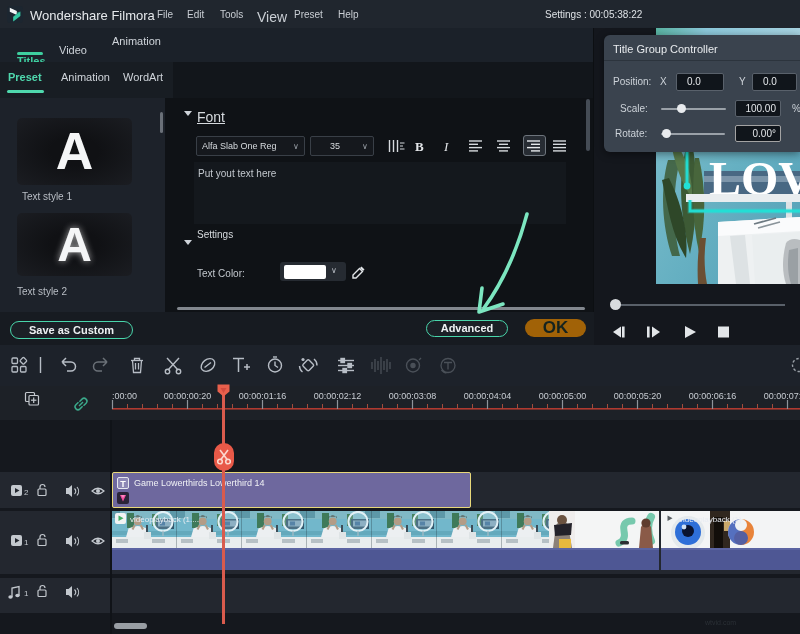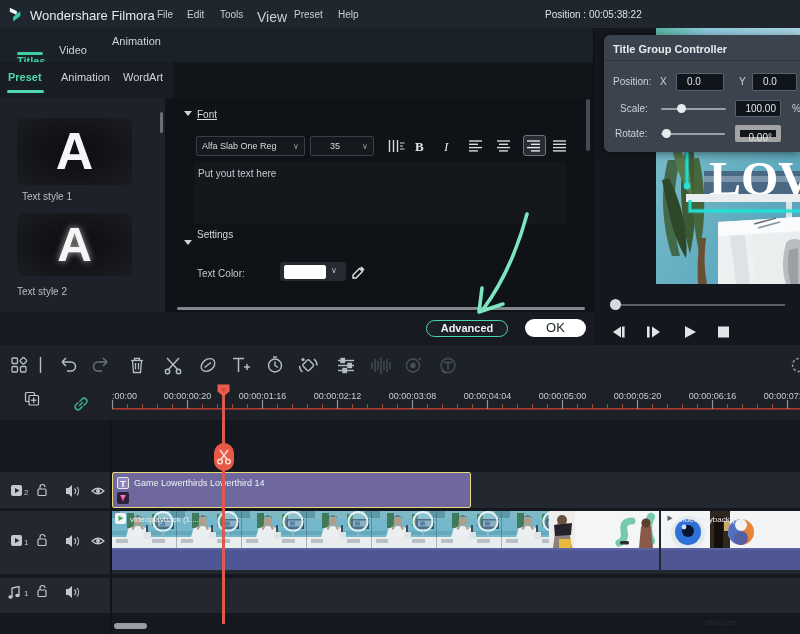--- a/index.html
+++ b/index.html
@@ -20,21 +20,21 @@
       <path d="M9.8 6.7 L13.4 5.6 L6.2 10.7 L9.8 8.9 Z" fill="#27ad8d"></path>
     </svg>
   </div>
   <div class="abs" style="left:30px;top:8px;font-size:13px;color:#e6e9ec;">Wondershare Filmora</div>
   <div class="abs" style="left:157px;top:9px;font-size:10px;color:#c9ced4;">File</div>
   <div class="abs" style="left:187px;top:9px;font-size:10px;color:#c9ced4;">Edit</div>
   <div class="abs" style="left:220px;top:9px;font-size:10px;color:#c9ced4;">Tools</div>
   <div class="abs" style="left:257px;top:9px;font-size:14px;color:#c9ced4;">View</div>
   <div class="abs" style="left:294px;top:9px;font-size:10px;color:#c9ced4;">Preset</div>
   <div class="abs" style="left:338px;top:9px;font-size:10px;color:#c9ced4;">Help</div>
-  <div class="abs" style="left:545px;top:9px;font-size:10px;color:#dde1e5;">Position : 00:05:38:22</div>
+  <div class="abs" style="left:545px;top:9px;font-size:10px;color:#dde1e5;">Settings : 00:05:38:22</div>
 
   <div class="abs" style="left:0;top:28px;width:800px;height:34px;background:#1b2129;"></div>
   <div class="abs" style="left:17px;top:35px;font-size:11px;font-weight:bold;color:#3ecf9f;margin-top:20px;">Titles</div>
   <div class="abs" style="left:17px;top:52px;width:26px;height:3px;background:#3ecf9f;border-radius:2px;"></div>
   <div class="abs" style="left:59px;top:35px;font-size:11px;color:#cfd4da;margin-top:9px;">Video</div>
   <div class="abs" style="left:112px;top:35px;font-size:11px;color:#cfd4da;">Animation</div>
 
   <div class="abs" style="left:0;top:62px;width:800px;height:36px;background:#12161b;"></div>
   <div class="abs" style="left:0;top:62px;width:173px;height:36px;background:#181d23;"></div>
   <div class="abs" style="left:8px;top:71px;font-size:11px;font-weight:bold;color:#4fd8ad;">Preset</div>
@@ -49,21 +49,21 @@
   <div class="abs" style="left:17px;top:118px;width:115px;height:67px;text-align:center;line-height:67px;color:#f4f5f6;font-size:52px;font-weight:bold;">A</div>
   <div class="abs" style="left:22px;top:191px;font-size:10px;color:#b9bec5;">Text style 1</div>
 
   <div class="abs" style="left:17px;top:213px;width:115px;height:63px;border-radius:5px;background:radial-gradient(ellipse at center,#101114 30%,#1b1d22 100%);"></div>
   <div class="abs" style="left:17px;top:213px;width:115px;height:63px;text-align:center;line-height:63px;color:#f4f5f6;font-size:48px;font-weight:bold;text-shadow:0 0 7px rgba(255,255,255,.65);">A</div>
   <div class="abs" style="left:17px;top:286px;font-size:10px;color:#b9bec5;text-align:center;">Text style 2</div>
 
   <div class="abs" style="left:165px;top:98px;width:429px;height:214px;background:#0f1216;"></div>
 
   <div class="abs" style="left:184px;top:111px;width:0;height:0;border-left:4px solid transparent;border-right:4px solid transparent;border-top:5px solid #cfd4da;"></div>
-  <div class="abs" style="left:197px;top:109px;font-size:10px;color:#d6dade;text-decoration:underline;">Font</div>
+  <div class="abs" style="left:197px;top:109px;font-size:14px;color:#d6dade;text-decoration:underline;">Font</div>
 
   <div class="abs" style="left:196px;top:136px;width:109px;height:20px;background:#15181d;border:1px solid #393f47;border-radius:2px;"></div>
   <div class="abs" style="left:202px;top:141px;font-size:9px;color:#d6dade;">Alfa Slab One Reg</div>
   <div class="abs" style="left:293px;top:142px;font-size:8px;color:#9aa0a7;">∨</div>
 
   <div class="abs" style="left:310px;top:136px;width:64px;height:20px;background:#15181d;border:1px solid #393f47;border-radius:2px;"></div>
   <div class="abs" style="left:330px;top:141px;font-size:9px;color:#d6dade;">35</div>
   <div class="abs" style="left:362px;top:142px;font-size:8px;color:#9aa0a7;">∨</div>
 
   <svg class="abs" style="left:388px;top:138px;" width="17" height="16" viewBox="0 0 17 16">
@@ -130,22 +130,23 @@
   <svg class="abs" style="left:352px;top:265px;" width="14" height="14" viewBox="0 0 14 14">
     <path d="M9.5 1.5 L12.5 4.5 L11 6 L8 3 Z" fill="#e2e5e8"></path>
     <path d="M7.5 3.5 L10.5 6.5 L4 13 L1 13 L1 10 Z" fill="none" stroke="#e2e5e8" stroke-width="1.4"></path>
   </svg>
   <div class="abs" style="left:586px;top:99px;width:4px;height:52px;background:#454c55;border-radius:2px;"></div>
   <div class="abs" style="left:593px;top:28px;width:3px;height:317px;background:#0c0f12;"></div>
 
   <div class="abs" style="left:177px;top:307px;width:408px;height:3px;background:#82878e;border-radius:2px;"></div>
 
   <div class="abs" style="left:0;top:312px;width:594px;height:33px;background:#171b21;"></div>
+  <div class="abs" style="left:10px;top:321px;width:123px;height:18px;border:1px solid #49d6ab;border-radius:9px;background:#1b2026;text-align:center;line-height:16px;color:#eef1f3;font-size:11px;font-weight:bold;">Save as Custom</div>
   <div class="abs" style="left:426px;top:320px;width:82px;height:17px;border:1px solid #49d6ab;border-radius:9px;background:#1b2026;text-align:center;line-height:15px;color:#eef1f3;font-size:11px;font-weight:bold;">Advanced</div>
-  <div class="abs" style="left:525px;top:319px;width:61px;height:18px;border-radius:9px;background:#ffffff;text-align:center;line-height:18px;color:#15231f;font-size:13px;font-weight:normal;">OK</div>
+  <div class="abs" style="left:525px;top:319px;width:61px;height:18px;border-radius:9px;background:#a16207;text-align:center;line-height:18px;color:#15231f;font-size:17px;font-weight:bold;">OK</div>
 
   <div class="abs" style="left:594px;top:28px;width:206px;height:317px;background:#14171d;"></div>
   <svg class="abs" style="left:656px;top:28px;" width="144" height="256" viewBox="0 0 144 256">
     <defs>
       <linearGradient id="wall" x1="0" y1="0" x2="1" y2="1">
         <stop offset="0" stop-color="#84c2cf"></stop>
           <stop offset="0.55" stop-color="#66b0c2"></stop>
           <stop offset="1" stop-color="#539fb6"></stop>
       </linearGradient>
       <linearGradient id="topbar" x1="0" y1="0" x2="1" y2="0">
@@ -190,39 +191,39 @@
       <path d="M34 172 L34 183 L144 183"></path>
     </g>
     <g stroke="#21e0d6" stroke-width="2.8" fill="none" opacity="0.95">
       <path d="M31 8 L31 158"></path>
       <path d="M34 172 L34 183 L144 183"></path>
     </g>
     <circle cx="31" cy="158" r="3.4" fill="#21e0d6"></circle>
   </svg>
 
   <div class="abs" style="left:604px;top:35px;width:196px;height:117px;background:#3a434e;border-radius:6px 0 0 6px;box-shadow:0 2px 8px rgba(0,0,0,.45);"></div>
-  <div class="abs" style="left:613px;top:43px;font-size:11px;font-weight:bold;color:#e8ebee;">Title Group Controller</div>
+  <div class="abs" style="left:613px;top:43px;font-size:11px;font-weight:normal;color:#e8ebee;">Title Group Controller</div>
   <div class="abs" style="left:604px;top:60px;width:196px;height:1px;background:#2c343d;"></div>
 
   <div class="abs" style="left:613px;top:76px;font-size:10px;color:#ccd2d8;">Position:</div>
   <div class="abs" style="left:660px;top:76px;font-size:10px;color:#ccd2d8;">X</div>
   <div class="abs" style="left:676px;top:73px;width:48px;height:18px;background:#10151b;border:1px solid #59616b;border-radius:2px;color:#e4e7ea;font-size:10px;line-height:16px;padding-left:10px;">0.0</div>
   <div class="abs" style="left:739px;top:76px;font-size:10px;color:#ccd2d8;">Y</div>
   <div class="abs" style="left:752px;top:73px;width:45px;height:18px;background:#10151b;border:1px solid #59616b;border-radius:2px;color:#e4e7ea;font-size:10px;line-height:16px;padding-left:10px;">0.0</div>
 
   <div class="abs" style="left:620px;top:103px;font-size:10px;color:#ccd2d8;">Scale:</div>
   <div class="abs" style="left:661px;top:108px;width:65px;height:2px;background:#9aa1a8;border-radius:1px;"></div>
   <div class="abs" style="left:677px;top:104px;width:9px;height:9px;border-radius:50%;background:#e8ebee;"></div>
   <div class="abs" style="left:735px;top:100px;width:46px;height:17px;background:#10151b;border:1px solid #59616b;border-radius:2px;color:#e4e7ea;font-size:10px;line-height:15px;text-align:right;padding-right:4px;">100.00</div>
   <div class="abs" style="left:792px;top:103px;font-size:10px;color:#ccd2d8;">%</div>
 
   <div class="abs" style="left:615px;top:128px;font-size:10px;color:#ccd2d8;">Rotate:</div>
   <div class="abs" style="left:661px;top:133px;width:64px;height:2px;background:#9aa1a8;border-radius:1px;"></div>
   <div class="abs" style="left:662px;top:129px;width:9px;height:9px;border-radius:50%;background:#e8ebee;"></div>
-  <div class="abs" style="left:735px;top:125px;width:46px;height:17px;background:#10151b;border:5px solid #a3a3a3;border-radius:2px;color:#e4e7ea;font-size:10px;line-height:15px;text-align:right;padding-right:4px;">0.00°</div>
+  <div class="abs" style="left:735px;top:125px;width:46px;height:17px;background:#10151b;border:1px solid #a3a3a3;border-radius:2px;color:#e4e7ea;font-size:10px;line-height:15px;text-align:right;padding-right:4px;">0.00°</div>
 
   <div class="abs" style="left:615px;top:304px;width:170px;height:2px;background:#596069;"></div>
   <div class="abs" style="left:610px;top:299px;width:11px;height:11px;border-radius:50%;background:#d8dbde;"></div>
   <svg class="abs" style="left:610px;top:325px;" width="125" height="14" viewBox="0 0 125 14">
     <g fill="#e2e5e8">
       <path d="M3 7 L11 1.5 L11 12.5 Z"></path>
         <rect x="12" y="1.5" width="2.6" height="11"></rect>
       <rect x="37" y="1.5" width="2.6" height="11"></rect>
         <path d="M42 1.5 L50 7 L42 12.5 Z"></path>
       <path d="M75 1 L86 7 L75 13 Z"></path>

